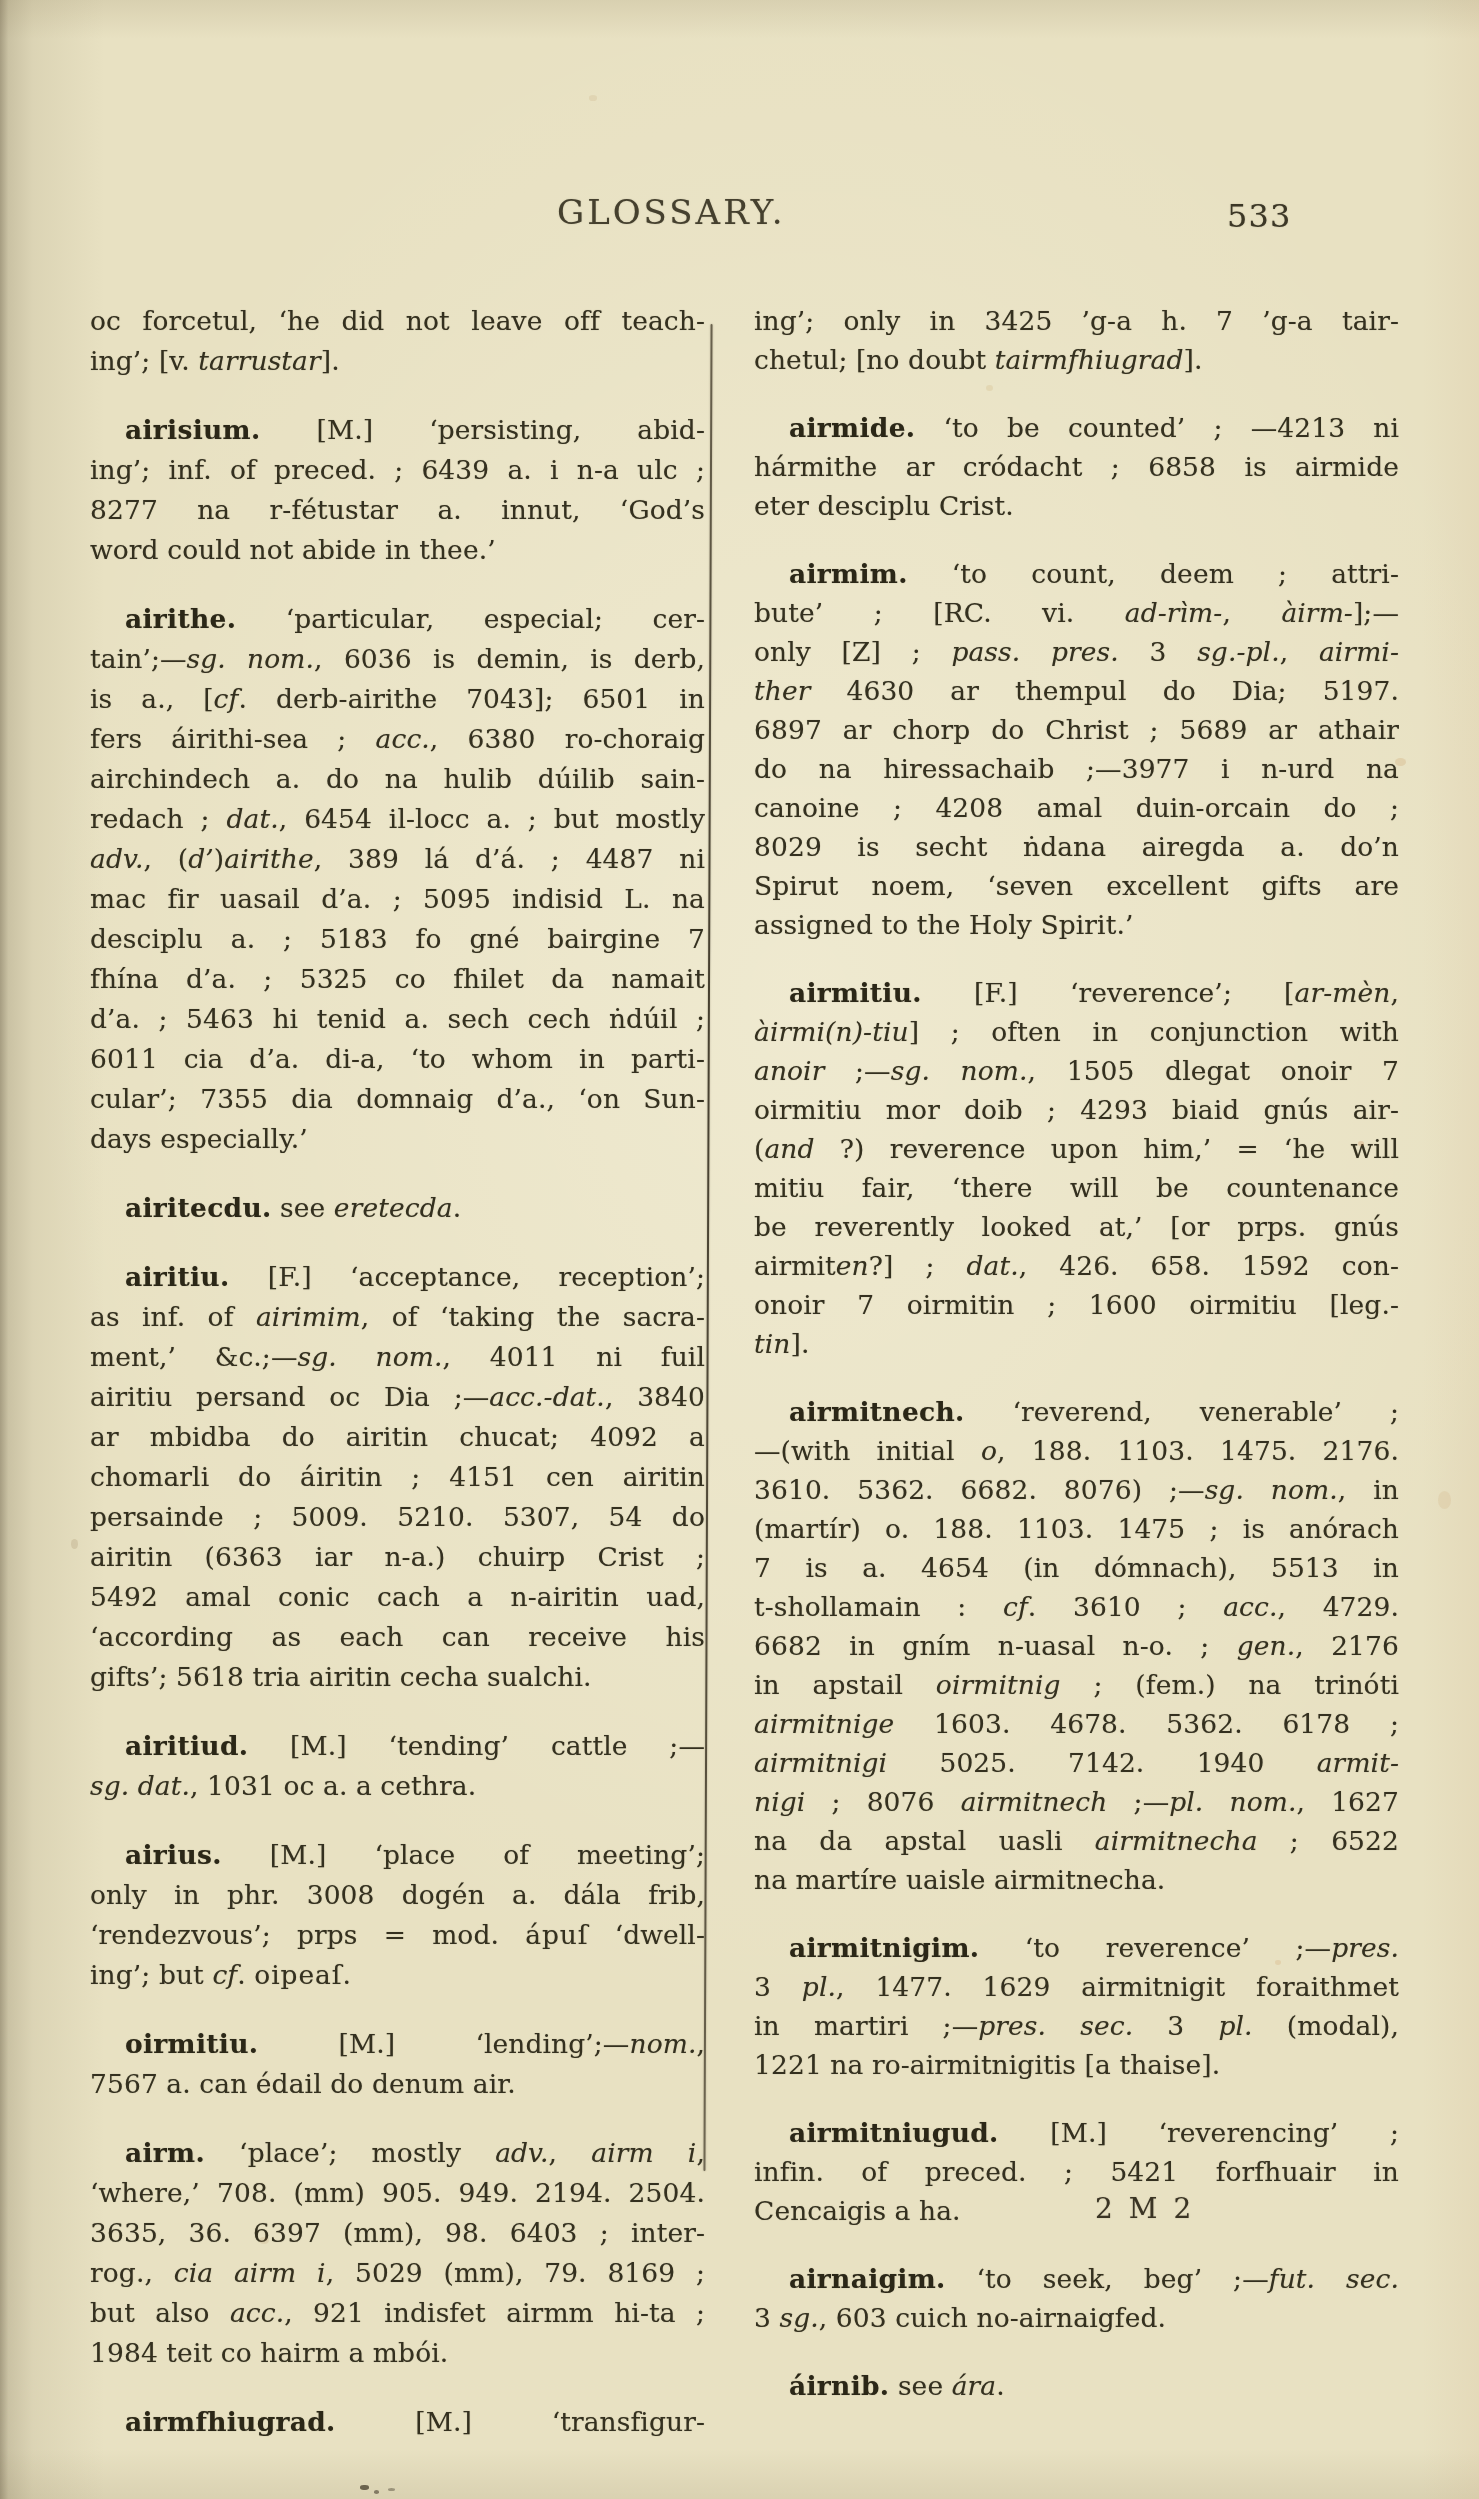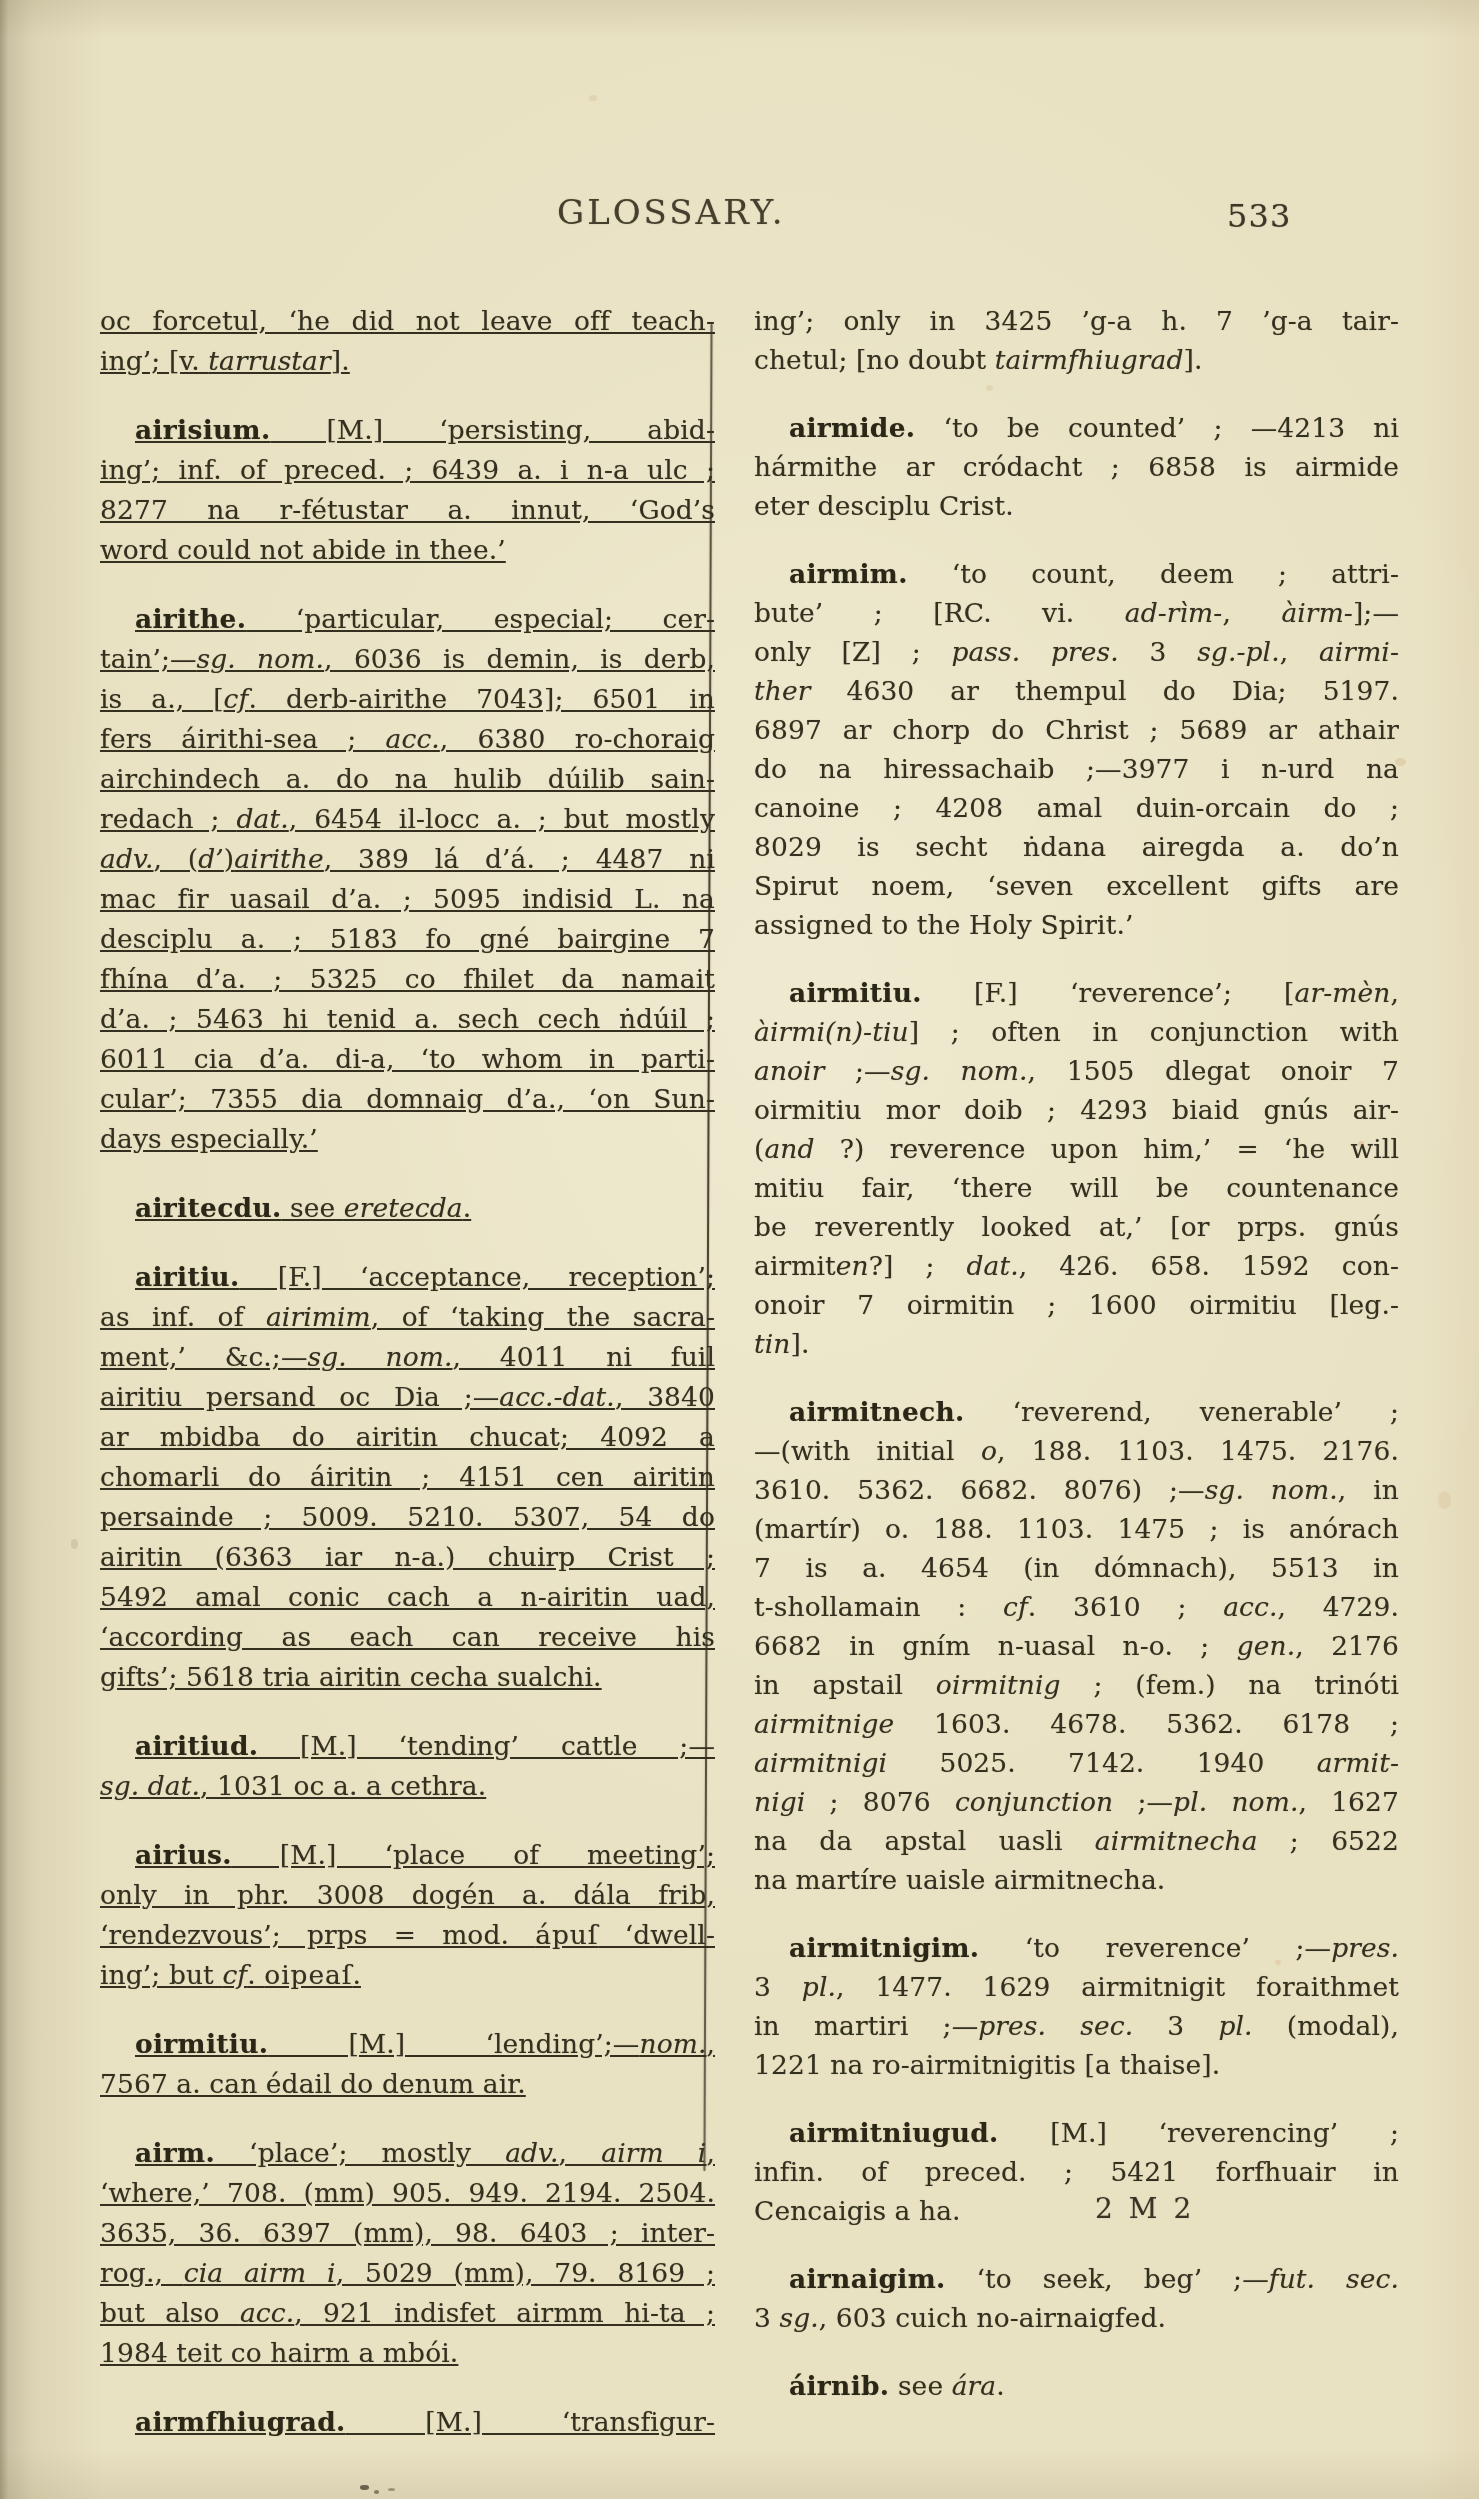--- a/index.html
+++ b/index.html
@@ -28,21 +28,21 @@
     position:absolute;left:707px;top:324px;width:2.4px;height:1847px;
     background:linear-gradient(180deg, rgba(62,54,37,0.75), rgba(52,45,30,0.9) 35%, rgba(62,54,37,0.85) 80%, rgba(62,54,37,0.7));
     transform:rotate(0.22deg);border-radius:1.2px;
     box-shadow:0 0 1.8px rgba(70,60,40,0.4);
   }
   .col{
     position:absolute;top:301px;font-size:26.5px;color:#34301f;
     text-shadow:0 0 1px rgba(52,48,31,0.35);
     letter-spacing:0.1px;
   }
-  .col.left{left:100px;width:615px;line-height:40px;text-decoration:underline;}
+  .col.left{left:90px;width:615px;line-height:40px;}
   .col.right{left:754px;width:645px;line-height:39px;}
   .line{overflow:hidden;max-height:40px;}
   .line.full{text-align:justify;text-align-last:justify;}
   .line.indent{text-indent:35px;margin-top:29px;}
   .line b{font-weight:bold;color:#2b2717;letter-spacing:0.3px;}
   .line i{font-style:italic;}
   .gaelic{font-style:normal;letter-spacing:0.9px;}
   .sig{
     position:absolute;left:1079px;top:2192px;width:132px;
     font-size:28px;letter-spacing:3.6px;color:#3a3424;
@@ -147,21 +147,21 @@
       <div class="line indent full"><b>airmitnech.</b> ‘reverend, venerable’ ;</div>
       <div class="line full">—(with initial <i>o</i>, 188. 1103. 1475. 2176.</div>
       <div class="line full">3610. 5362. 6682. 8076) ;—<i>sg. nom.</i>, in</div>
       <div class="line full">(martír) o. 188. 1103. 1475 ; is anórach</div>
       <div class="line full">7 is a. 4654 (in dómnach), 5513 in</div>
       <div class="line full">t-shollamain : <i>cf</i>. 3610 ; <i>acc.</i>, 4729.</div>
       <div class="line full">6682 in gním n-uasal n-o. ; <i>gen.</i>, 2176</div>
       <div class="line full">in apstail <i>oirmitnig</i> ; (fem.) na trinóti</div>
       <div class="line full"><i>airmitnige</i> 1603. 4678. 5362. 6178 ;</div>
       <div class="line full"><i>airmitnigi</i> 5025. 7142. 1940 <i>armit-</i></div>
-      <div class="line full"><i>nigi</i> ; 8076 <i>conjunction</i> ;—<i>pl. nom.</i>, 1627</div>
+      <div class="line full"><i>nigi</i> ; 8076 <i>airmitnech</i> ;—<i>pl. nom.</i>, 1627</div>
       <div class="line full">na da apstal uasli <i>airmitnecha</i> ; 6522</div>
       <div class="line">na martíre uaisle airmitnecha.</div>
       <div class="line indent full"><b>airmitnigim.</b> ‘to reverence’ ;—<i>pres.</i></div>
       <div class="line full">3 <i>pl.</i>, 1477. 1629 airmitnigit foraithmet</div>
       <div class="line full">in martiri ;—<i>pres. sec.</i> 3 <i>pl.</i> (modal),</div>
       <div class="line">1221 na ro-airmitnigitis [a thaise].</div>
       <div class="line indent full"><b>airmitniugud.</b> [M.] ‘reverencing’ ;</div>
       <div class="line full">infin. of preced. ; 5421 forfhuair in</div>
       <div class="line">Cencaigis a ha.</div>
       <div class="line indent full"><b>airnaigim.</b> ‘to seek, beg’ ;—<i>fut. sec.</i></div>

